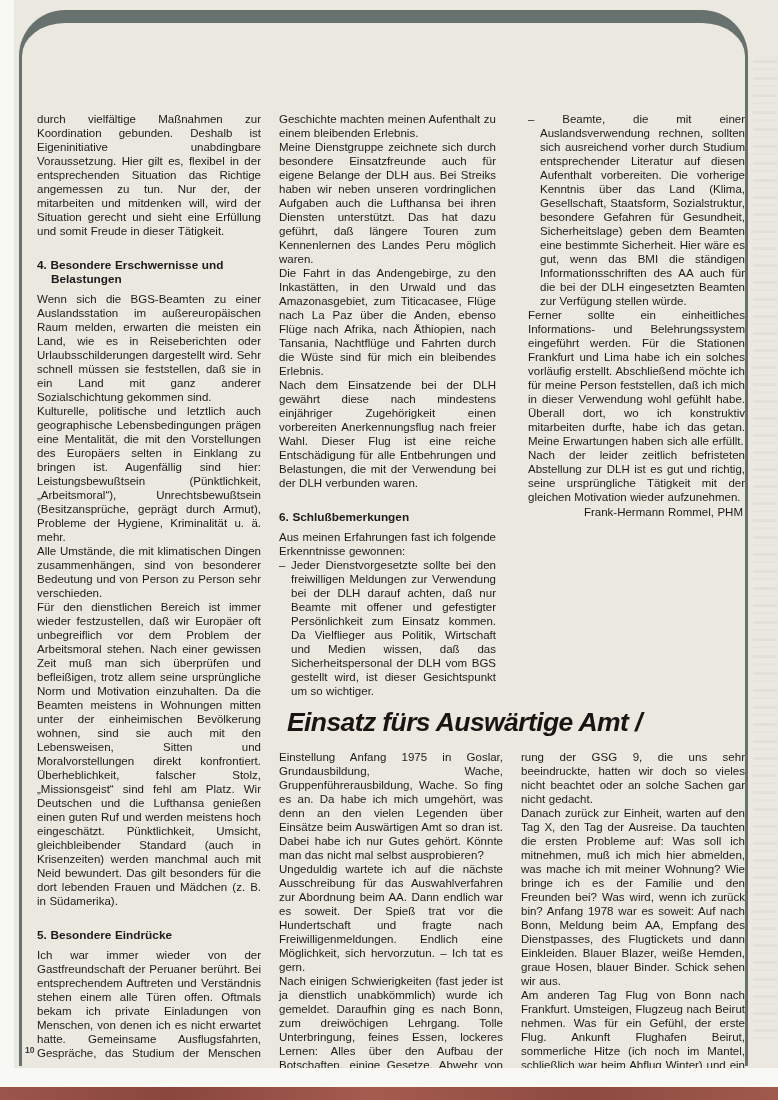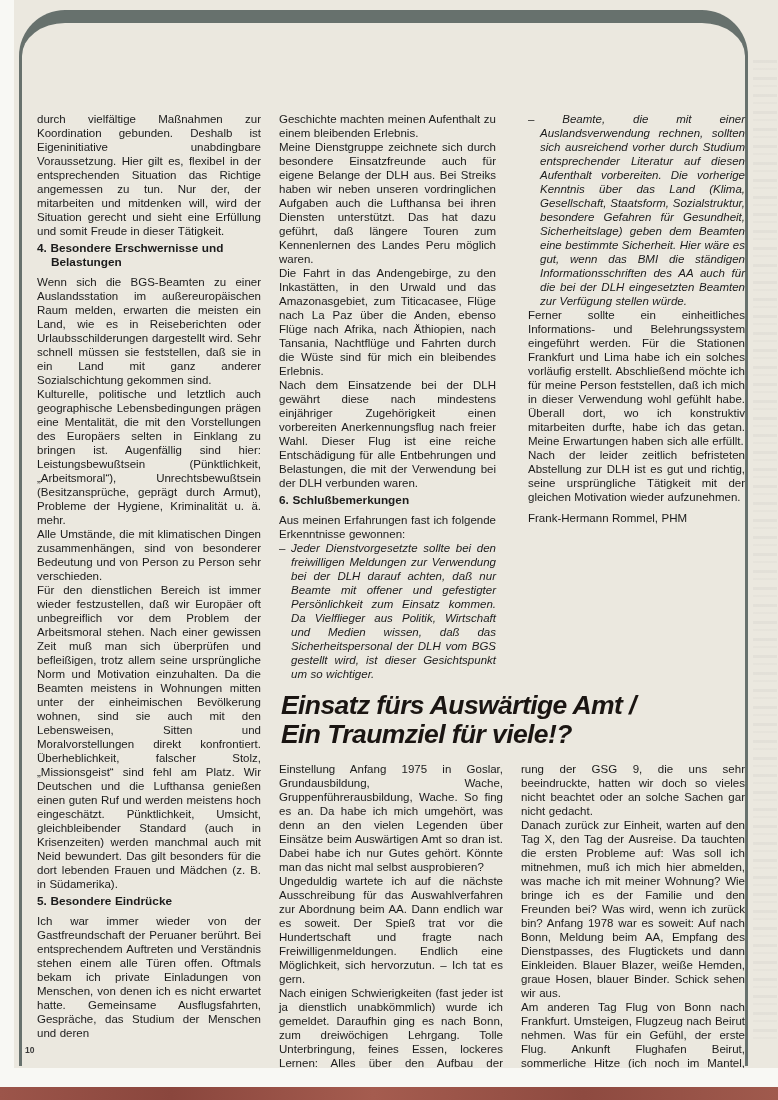--- a/index.html
+++ b/index.html
@@ -55,30 +55,30 @@
   }
   .col1 { width:224px; flex:none; max-height:950px; overflow:hidden; }
   .right-area { flex:1; min-width:0; }
   .top-row, .bottom-row {
     display:grid; grid-template-columns:1fr 1fr; gap:18px; align-items:start;
   }
   .top-row { min-height:566px;gap:32px; }
   p { margin:0; }
   .sec-head {
     font-size:11.8px; font-weight:bold; text-align:left; line-height:14px;
-    margin:3px 0 6px; padding-left:14px; text-indent:-14px; padding-right:34px;
+    margin:20px 0 6px; padding-left:14px; text-indent:-14px; padding-right:34px;
   }
-  .dash-item { padding-left:12px; text-indent:-12px;font-style:italic; }
+  .dash-item { padding-left:12px; text-indent:-12px; }
   .indent { padding-left:12px; }
-  .byline { padding-right:2px; margin-top:7px; }
+  .byline { text-align:right; padding-right:2px; margin-top:1px; }
   .headline {
     font-style:italic; font-weight:bold;
     font-size:26.5px; line-height:29px; letter-spacing:-0.6px;
     color:var(--headline, #1a1512);
-    margin:10px 2px 13px; text-align:left;
+    margin:10px 8px 13px; text-align:left;
   }
 </style>
 </head>
 <body>
 
 <div id="page">
 
   <div class="edge-left"></div>
   <div class="frame"></div>
   <div class="bleed"></div>
@@ -115,21 +115,20 @@
         <div class="col">
           <p class="dash-item">– Beamte, die mit einer Auslandsverwendung rechnen, sollten sich ausreichend vorher durch Studium entsprechender Literatur auf diesen Aufenthalt vorbereiten. Die vorherige Kenntnis über das Land (Klima, Gesellschaft, Staatsform, Sozialstruktur, besondere Gefahren für Gesundheit, Sicherheitslage) geben dem Beamten eine bestimmte Sicherheit. Hier wäre es gut, wenn das BMI die ständigen Informationsschriften des AA auch für die bei der DLH eingesetzten Beamten zur Verfügung stellen würde.</p>
           <p>Ferner sollte ein einheitliches Informations- und Belehrungssystem eingeführt werden. Für die Stationen Frankfurt und Lima habe ich ein solches vorläufig erstellt. Abschließend möchte ich für meine Person feststellen, daß ich mich in dieser Verwendung wohl gefühlt habe. Überall dort, wo ich konstruktiv mitarbeiten durfte, habe ich das getan. Meine Erwartungen haben sich alle erfüllt.</p>
           <p>Nach der leider zeitlich befristeten Abstellung zur DLH ist es gut und richtig, seine ursprüngliche Tätigkeit mit der gleichen Motivation wieder aufzunehmen.</p>
           <p class="byline">Frank-Hermann Rommel, PHM</p>
         </div>
       </div>
 
       <div class="headline">
         <div>Einsatz fürs Auswärtige Amt /</div>
-        <div>Ein Traumziel für viele!?</div>
       </div>
 
       <div class="bottom-row">
         <div class="col">
           <p>Einstellung Anfang 1975 in Goslar, Grundausbildung, Wache, Gruppenführerausbildung, Wache. So fing es an. Da habe ich mich umgehört, was denn an den vielen Legenden über Einsätze beim Auswärtigen Amt so dran ist. Dabei habe ich nur Gutes gehört. Könnte man das nicht mal selbst ausprobieren?</p>
           <p>Ungeduldig wartete ich auf die nächste Ausschreibung für das Auswahlverfahren zur Abordnung beim AA. Dann endlich war es soweit. Der Spieß trat vor die Hundertschaft und fragte nach Freiwilligenmeldungen. Endlich eine Möglichkeit, sich hervorzutun. – Ich tat es gern.</p>
           <p>Nach einigen Schwierigkeiten (fast jeder ist ja dienstlich unabkömmlich) wurde ich gemeldet. Daraufhin ging es nach Bonn, zum dreiwöchigen Lehrgang. Tolle Unterbringung, feines Essen, lockeres Lernen: Alles über den Aufbau der Botschaften, einige Gesetze, Abwehr von Gefahren für die Botschaft bis hin zu einer tollen Vorfüh-</p>
         </div>
         <div class="col">
           <p>rung der GSG 9, die uns sehr beeindruckte, hatten wir doch so vieles nicht beachtet oder an solche Sachen gar nicht gedacht.</p>

